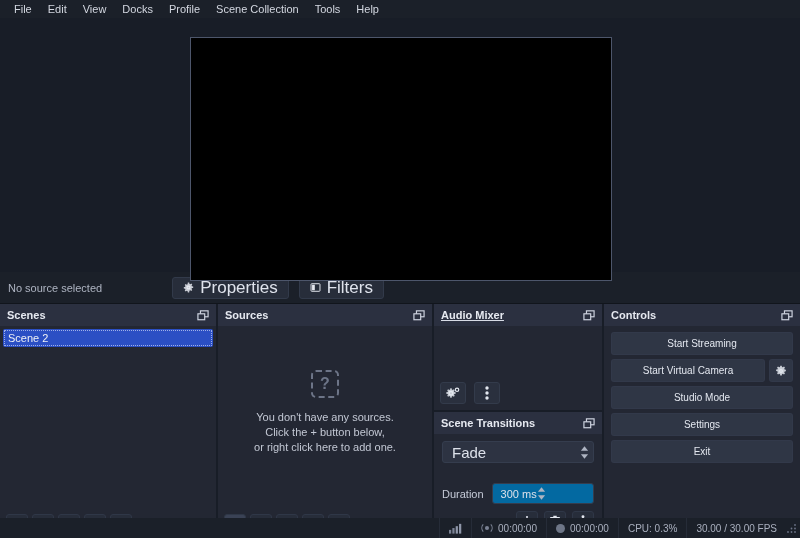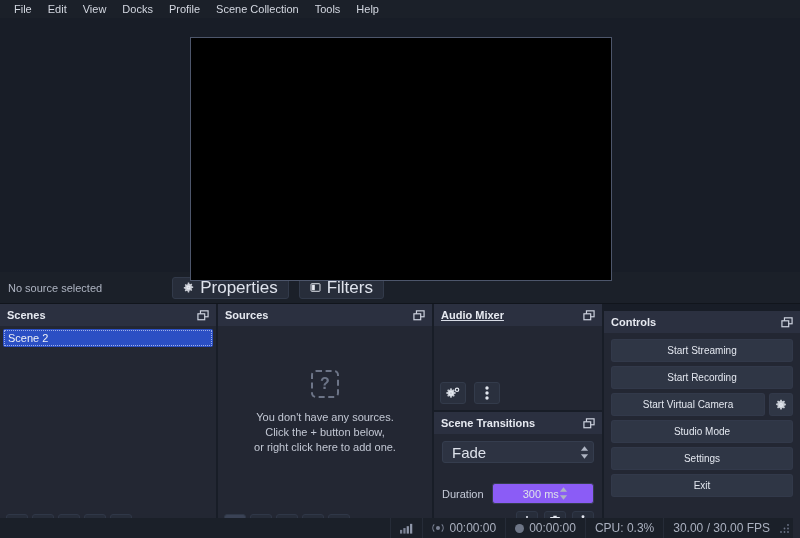--- a/index.html
+++ b/index.html
@@ -44,21 +44,21 @@
   }
 
   
   .docks {
     flex: 1 1 auto; display: flex; background: #181d27; gap: 2px; padding: 0;
   }
   .dock { display: flex; flex-direction: column; background: #232733; min-width: 0; }
   .dock-scenes { flex: 0 0 216px; }
   .dock-sources { flex: 0 0 214px; }
   .dock-mixer { flex: 0 0 168px; display: flex; flex-direction: column; gap: 2px; background: transparent; }
-  .dock-controls { flex: 1 1 auto; margin-top: 7px; }
+  .dock-controls { flex: 1 1 auto; }
 
   .dock-head {
     height: 22px; background: #2b3040; display: flex; align-items: center;
     padding: 0 7px; flex: 0 0 22px; justify-content: space-between;
   }
   .dock-title { font-size: 11px; font-weight: bold; color: #e6e9f0; }
   .dock-float { display: flex; align-items: center; cursor: pointer; }
 
   .dock-body { flex: 1 1 auto; background: #232733; overflow: hidden; position: relative; }
 
@@ -108,42 +108,42 @@
   
   .trans-body { background: #232733; padding: 7px 8px 6px 8px; }
   .combo {
     height: 22px; background: #2d3342; border: 1px solid #353d4e; border-radius: 3px;
     display: flex; align-items: center; padding: 0 4px 0 9px; justify-content: space-between;
     font-size: 15px; color: #dde1ea; cursor: pointer;
   }
   .dur-row { display: flex; align-items: center; gap: 8px; margin-top: 20px; }
   .dur-label { font-size: 11px; color: #c6cbd8; }
   .spin {
-    flex: 1 1 auto; height: 21px; background: #8b5cf6; border: 1px solid #353d4e;
-    border-radius: 3px; display: flex; align-items: center; justify-content: center;
+    flex: 1 1 auto; height: 21px; background: #0369a1; border: 1px solid #353d4e;
+    border-radius: 3px; display: flex; align-items: center; justify-content: flex-start;
     padding: 0 3px 0 8px; font-size: 11px; color: #dde1ea;
   }
   .steppers { display: flex; flex-direction: column; align-items: center; justify-content: center; gap: 1px; }
   .trans-tools { display: flex; justify-content: flex-end; gap: 6px; margin-top: 7px; }
 
   
   .ctrl-body { background: #232733; padding: 6px 7px; display: flex; flex-direction: column; gap: 4px; }
   .ctrl-row { display: flex; gap: 4px; }
   .cbtn {
     flex: 1 1 auto; height: 23px; background: #2f3645; border: 1px solid #39415260;
     border-radius: 3px; display: flex; align-items: center; justify-content: center;
     font-size: 10px; color: #e3e7ef; cursor: pointer;
   }
   .cbtn-gear { flex: 0 0 24px; }
 
   
   .statusbar {
-    position: absolute; left: 0; right: 7px; bottom: 0; height: 20px;
+    position: absolute; left: 0; right: 0; bottom: 0; height: 20px;
     background: #1b2029; display: flex; align-items: center; justify-content: flex-end;
-    font-size: 12px; color: #aab0bf;
+    font-size: 10px; color: #aab0bf;
   }
   .st-cell {
     height: 20px; display: flex; align-items: center; gap: 5px; padding: 0 9px;
     border-left: 1px solid #262c38;
   }
   .grip { display: flex; align-items: flex-end; padding-right: 3px; }
   .dot { width: 9px; height: 9px; border-radius: 50%; background: #6e7687; }
 </style>
 </head>
 <body>
@@ -383,21 +383,20 @@
         <span class="dock-title">Controls</span>
         <span class="dock-float">
           <svg width="12" height="11" viewBox="0 0 14 13">
               <rect x="4" y="1" width="9" height="7" fill="none" stroke="#cfd4e0" stroke-width="1.4"></rect>
               <rect x="1" y="4.5" width="8" height="7" fill="#2b3040" stroke="#cfd4e0" stroke-width="1.4"></rect>
             </svg>
         </span>
       </div>
       <div class="ctrl-body">
         <div class="cbtn">Start Streaming</div>
-        <div class="cbtn">Start Recording</div>
         <div class="ctrl-row">
           <div class="cbtn">Start Virtual Camera</div>
           <div class="cbtn cbtn-gear">
             <svg width="12" height="12" viewBox="0 0 16 16">
                 <path fill="#e3e7ef" d="M8 5.4A2.6 2.6 0 1 0 8 10.6 2.6 2.6 0 0 0 8 5.4zm0 1.5a1.1 1.1 0 1 1 0 2.2 1.1 1.1 0 0 1 0-2.2z"></path>
                 <path fill="#e3e7ef" opacity=".85" d="M7 .9h2l.3 1.7 1.2.5 1.45-1 1.35 1.35-1 1.45.5 1.2 1.7.3v2l-1.7.3-.5 1.2 1 1.45-1.35 1.35-1.45-1-1.2.5-.3 1.7H7l-.3-1.7-1.2-.5-1.45 1L2.7 11.1l1-1.45-.5-1.2-1.7-.3v-2l1.7-.3.5-1.2-1-1.45L4.05 2.1l1.45 1 1.2-.5z"></path>
               </svg>
           </div>
         </div>
         <div class="cbtn">Studio Mode</div>

